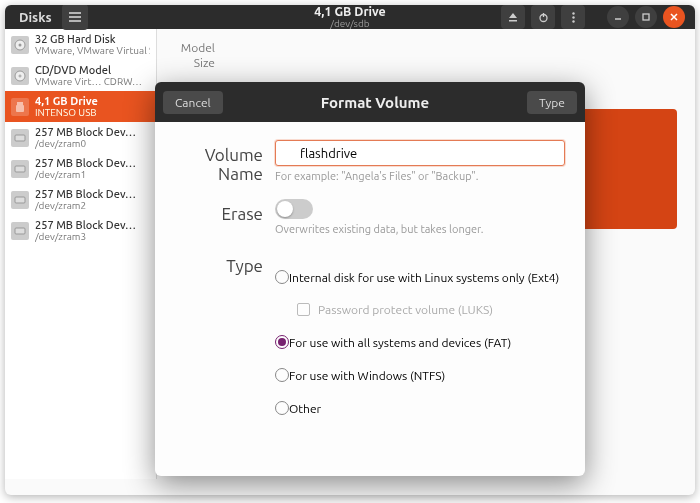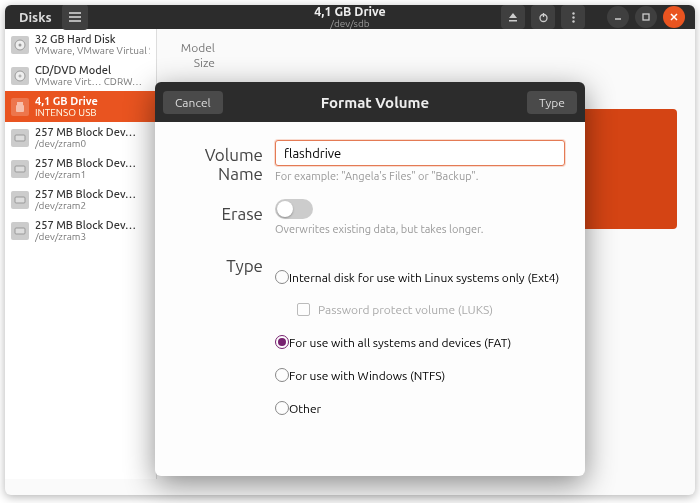--- a/index.html
+++ b/index.html
@@ -33,21 +33,21 @@
   .vol-area { margin-top: 40px; height: 120px; background: #d44414; border-radius: 4px; }
   
   .modal { position: absolute; top: 82px; left: 155px; width: 430px; background: #fdfdfd; border-radius: 6px; box-shadow: 0 8px 30px rgba(0,0,0,0.45); overflow: hidden; }
   .m-head { height: 40px; background: #2c2c2c; display: flex; align-items: center; justify-content: space-between; padding: 0 8px; }
   .m-btn { background: #4a4a4a; color: #ddd; font-size: 12px; padding: 5px 12px; border-radius: 4px; cursor: pointer; border:none; }
   .m-title { color: #eee; font-size: 15px; font-weight: 600; }
   .m-body { padding: 18px 20px 26px 20px; }
   .f-row { display: flex; align-items: flex-start; margin-bottom: 16px; }
   .f-label { width: 100px; text-align: right; padding-right: 12px; font-size: 17px; color: #444; padding-top: 5px; }
   .f-field { flex: 1; }
-  .f-input { width: 100%; padding: 5px 8px; border: 1px solid #e47b55; border-radius: 3px; font-size: 13px; outline: none; box-shadow: 0 0 0 1px #e9542033; }
+  .f-input { width: 100%; padding: 5px 24px; border: 1px solid #e47b55; border-radius: 3px; font-size: 13px; outline: none; box-shadow: 0 0 0 1px #e9542033; }
   .f-hint { font-size: 11px; color: #999; margin-top: 4px; }
   .toggle { width: 38px; height: 20px; background: #ccc; border-radius: 10px; position: relative; cursor: pointer; }
   .toggle::after { content: ""; width: 16px; height: 16px; background: #fff; border-radius: 50%; position: absolute; top: 2px; left: 2px; box-shadow: 0 1px 2px rgba(0,0,0,0.3); }
   .radio-row { display: flex; align-items: center; margin: 19px 0; font-size: 12px; cursor: pointer; }
   .radio { width: 14px; height: 14px; border: 1.5px solid #888; border-radius: 50%; display: flex; align-items: center; justify-content: center; flex-shrink:0; }
   .radio.checked { border-color: #77216f; }
   .radio.checked::after { content: ""; width: 8px; height: 8px; background: #77216f; border-radius: 50%; }
   .check-row { display: flex; align-items: center; gap: 8px; margin: 6px 0 6px 22px; font-size: 12px; color: #aaa; }
   .checkbox { width: 13px; height: 13px; border: 1.5px solid #bbb; border-radius: 2px; }
   svg { display: block; }

